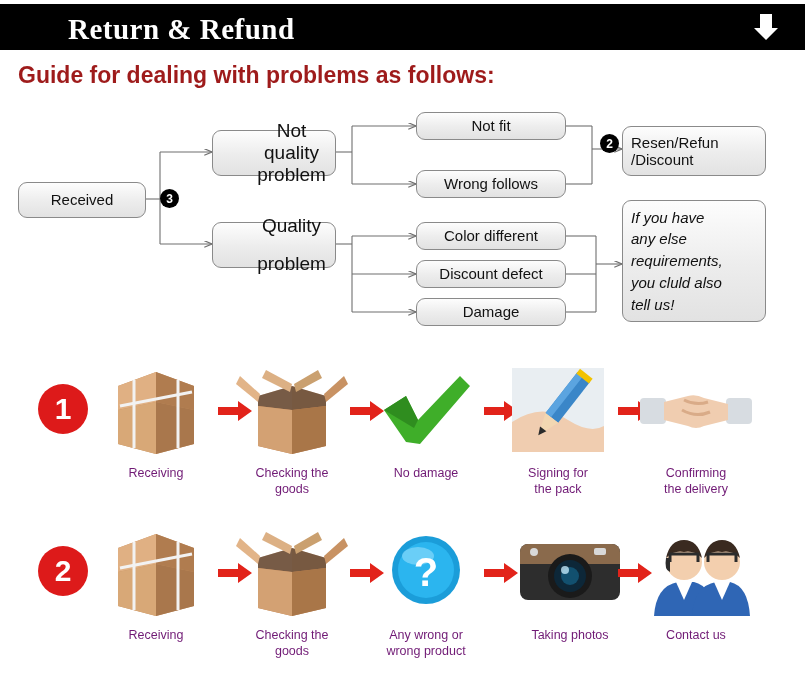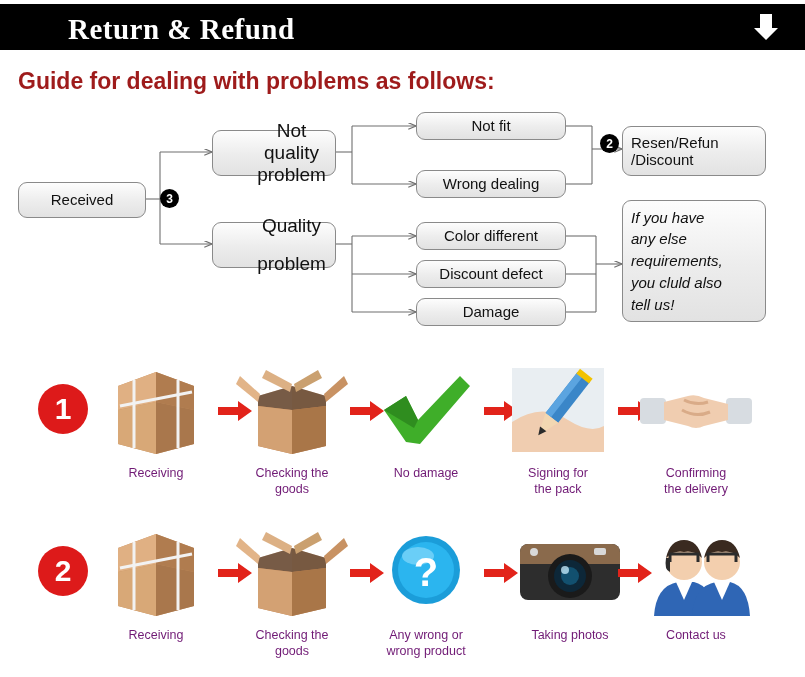--- a/index.html
+++ b/index.html
@@ -42,21 +42,21 @@
     right: 24px;
     top: 8px;
     width: 30px;
     height: 30px;
   }
 
   
   #guide-title {
     position: absolute;
     left: 18px;
-    top: 68px;
+    top: 62px;
     font-size: 23px;
     font-weight: bold;
     color: #9e1b1b;
     font-family: "Liberation Sans", sans-serif;
   }
 
   
   #flow {
     position: absolute;
     left: 0;
@@ -217,21 +217,21 @@
       <span>Not quality</span>
       <span>problem</span>
     </div>
 
     <div class="node small" style="left:212px; top:118px; width:124px; height:46px; flex-direction:column;gap:16px;">
       <span>Quality</span>
       <span>problem</span>
     </div>
 
     <div class="node" style="left:416px; top:8px; width:150px; height:28px;">Not fit</div>
-    <div class="node" style="left:416px; top:66px; width:150px; height:28px;">Wrong dealing</div>
+    <div class="node" style="left:416px; top:66px; width:150px; height:28px;">Wrong follows</div>
     <div class="node" style="left:416px; top:118px; width:150px; height:28px;">Color different</div>
     <div class="node" style="left:416px; top:156px; width:150px; height:28px;">Discount defect</div>
     <div class="node" style="left:416px; top:194px; width:150px; height:28px;">Damage</div>
 
     <div class="node left-text" style="left:622px; top:22px; width:144px; height:50px; flex-direction:column; align-items:flex-start; justify-content:center;">
       <span>Resen/Refun</span>
       <span>/Discount</span>
     </div>
 
     <div class="node left-text" style="left:622px; top:96px; width:144px; height:122px; flex-direction:column; align-items:flex-start; justify-content:center; line-height:1.45;font-style:italic;">

